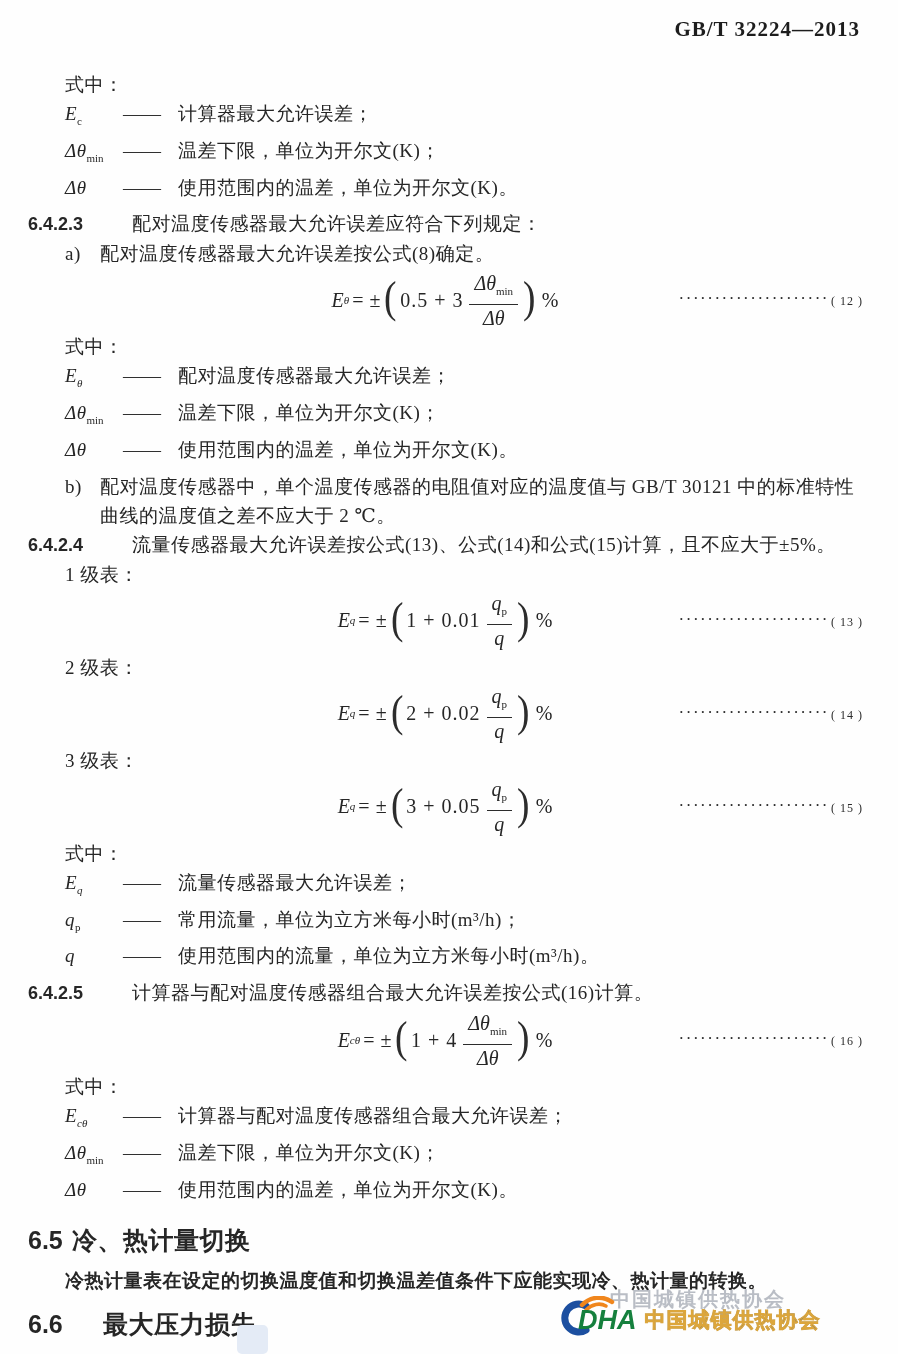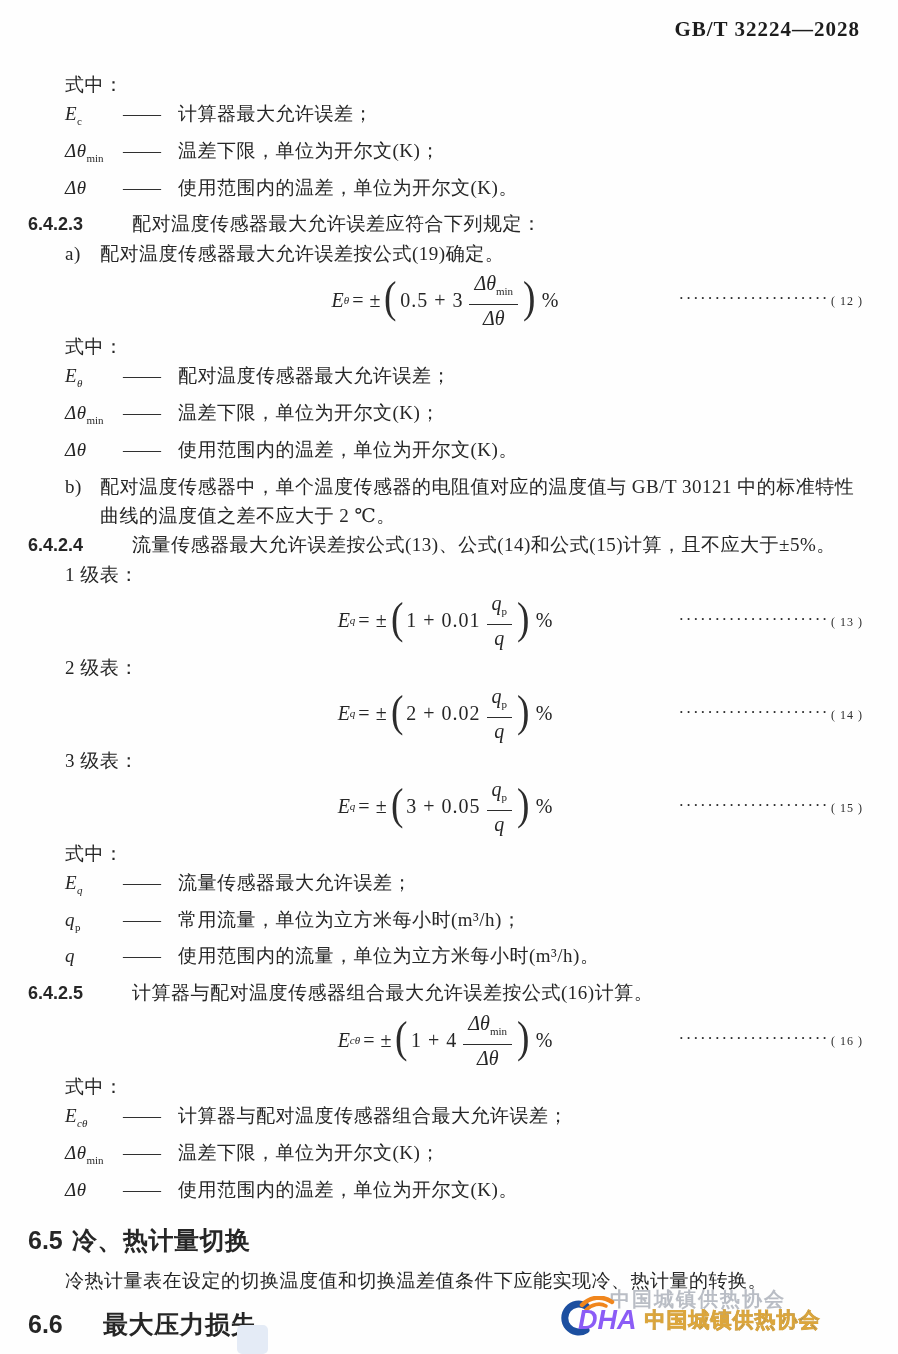--- a/index.html
+++ b/index.html
@@ -21,21 +21,21 @@
   .dash{flex:0 0 auto;letter-spacing:0;}
   .desc{margin-left:17px;flex:1;}
   .clause{display:flex;align-items:baseline;gap:32px;}
   .clause .cnum{flex:0 0 72px;font-family:"Liberation Sans","DejaVu Sans",sans-serif;font-weight:bold;font-size:18px;letter-spacing:0;}
   .clause .ctext{flex:1;}
   .abitem{display:flex;margin-left:37px;align-items:baseline;}
   .abitem .ablabel{flex:0 0 35px;}
   .abitem .abtext{flex:1;}
   .heading{display:flex;align-items:baseline;margin-top:14px;font-family:"Liberation Sans","DejaVu Sans",sans-serif;font-weight:bold;font-size:25px;}
   .heading .hnum{flex:0 0 44px;letter-spacing:0;}
-  .para{margin-left:37px;margin-top:11px;}
+  .para{margin-left:37px;margin-top:11px;font-weight:bold;}
   .mt{margin-top:15px;gap:31px;}
   .formula-row{position:relative;text-align:center;margin:4px 0;height:56px;}
   .formula{display:inline-flex;align-items:center;height:56px;font-size:20px;letter-spacing:0;}
   .mo{margin:0 3px;}
   .mn{margin:0 2px;letter-spacing:1px;}
   .bparen{
     display:inline-block;font-size:44px;font-weight:400;line-height:0;vertical-align:middle;
     position:relative;top:-2px;color:#2c2c2c;transform:scaleX(0.85);
   }
   .frac{display:inline-block;vertical-align:middle;text-align:center;margin:0 4px;}
@@ -47,33 +47,33 @@
   .eqno{font-size:12px;margin-left:2px;letter-spacing:1px;}
   
   .logo-wrap{position:absolute;top:1290px;right:26px;width:320px;height:58px;}
   .logo-shadow{
     position:absolute;left:58px;top:-4px;font-family:"Liberation Sans","DejaVu Sans",sans-serif;
     font-weight:bold;font-size:20px;color:#a9aeb7;opacity:0.8;letter-spacing:2px;white-space:nowrap;
   }
   .logo-main{position:absolute;left:0;top:6px;display:flex;align-items:center;white-space:nowrap;}
   .logo-abbr{
     font-family:"Liberation Sans","DejaVu Sans",sans-serif;font-weight:bold;font-style:italic;
-    font-size:27px;color:#8b5cf6;margin-left:-40px;letter-spacing:0;
+    font-size:27px;color:#15803d;margin-left:-40px;letter-spacing:0;
   }
   .logo-cn{
     font-family:"Liberation Sans","DejaVu Sans",sans-serif;font-weight:bold;font-size:21px;
     color:#2153a3;margin-left:8px;letter-spacing:1px;-webkit-text-stroke:0.7px #dca63c;
   }
   .wm-square{position:absolute;left:237px;top:1325px;width:31px;height:29px;background:#e4ebf6;border-radius:5px;}
 </style>
 </head>
 <body>
 
 <div class="page">
-  <div class="doc-header">GB/T 32224—2028</div>
+  <div class="doc-header">GB/T 32224—2013</div>
 
   <div class="content">
 
     <div class="line indent1">式中：</div>
     <div class="symline">
       <span class="sym"><span class="mi">E</span><sub class="msub">c</sub></span>
       <span class="dash">——</span>
       <span class="desc">计算器最大允许误差；</span>
     </div>
     <div class="symline">
@@ -86,21 +86,21 @@
       <span class="dash">——</span>
       <span class="desc">使用范围内的温差，单位为开尔文(K)。</span>
     </div>
 
     <div class="clause line">
       <span class="cnum">6.4.2.3</span>
       <span class="ctext">配对温度传感器最大允许误差应符合下列规定：</span>
     </div>
     <div class="abitem line">
       <span class="ablabel">a)</span>
-      <span class="abtext">配对温度传感器最大允许误差按公式(19)确定。</span>
+      <span class="abtext">配对温度传感器最大允许误差按公式(8)确定。</span>
     </div>
 
     <div class="formula-row">
       <span class="formula">
         <span class="mi">E</span>
           <sub class="msub mi">θ</sub>
         <span class="mo">=</span>
           <span class="mo">±</span>
         <span class="bparen">(</span>
         <span class="mn">0.5 + 3</span>

